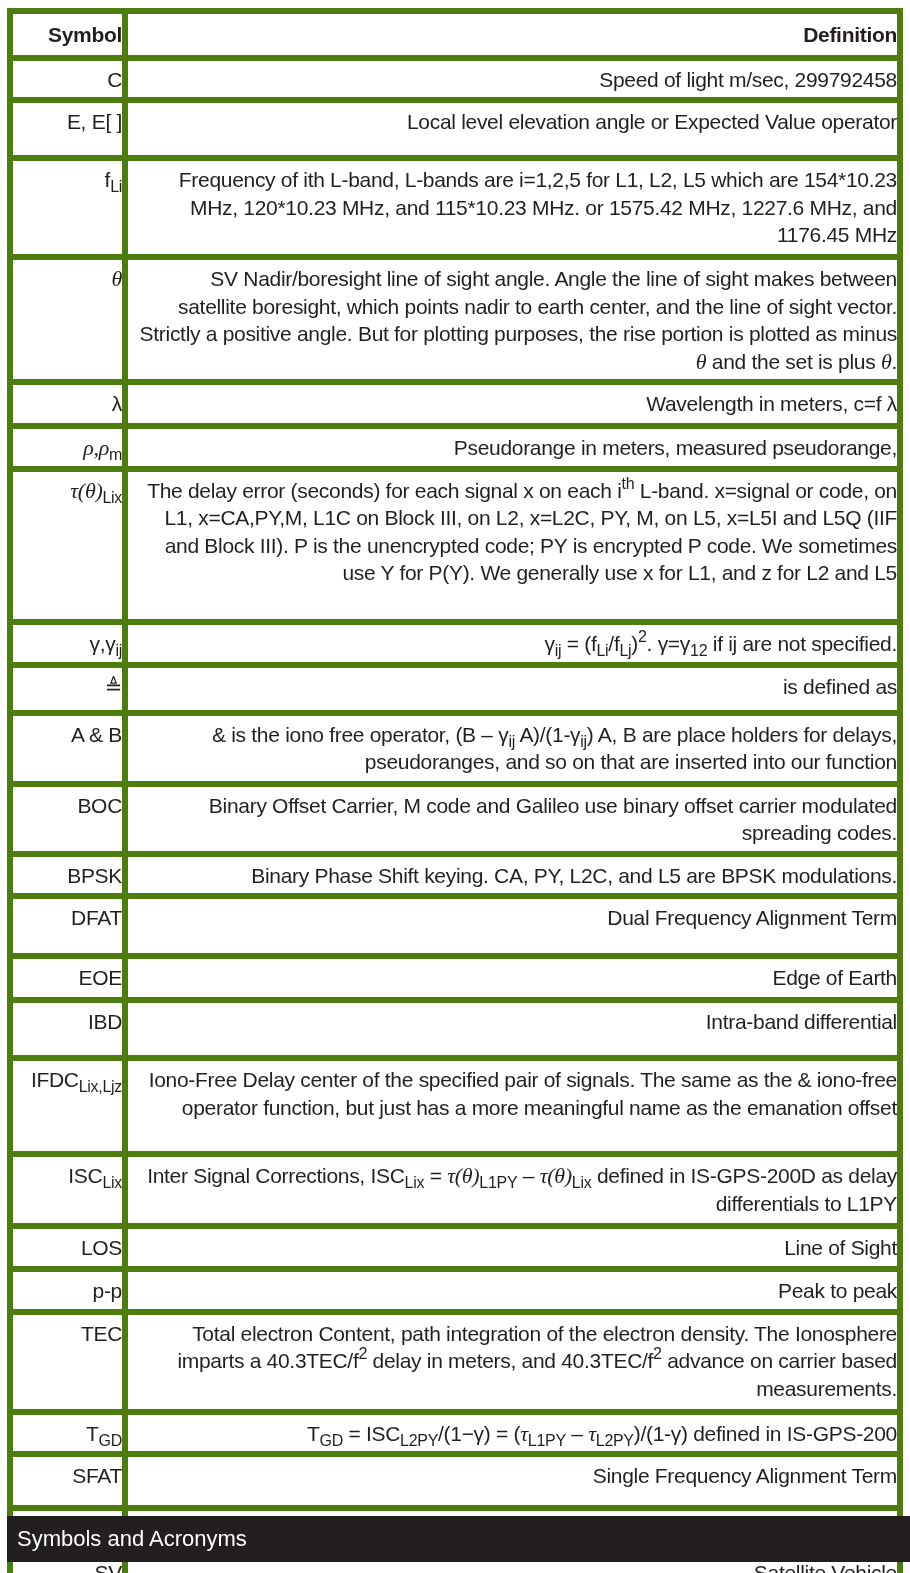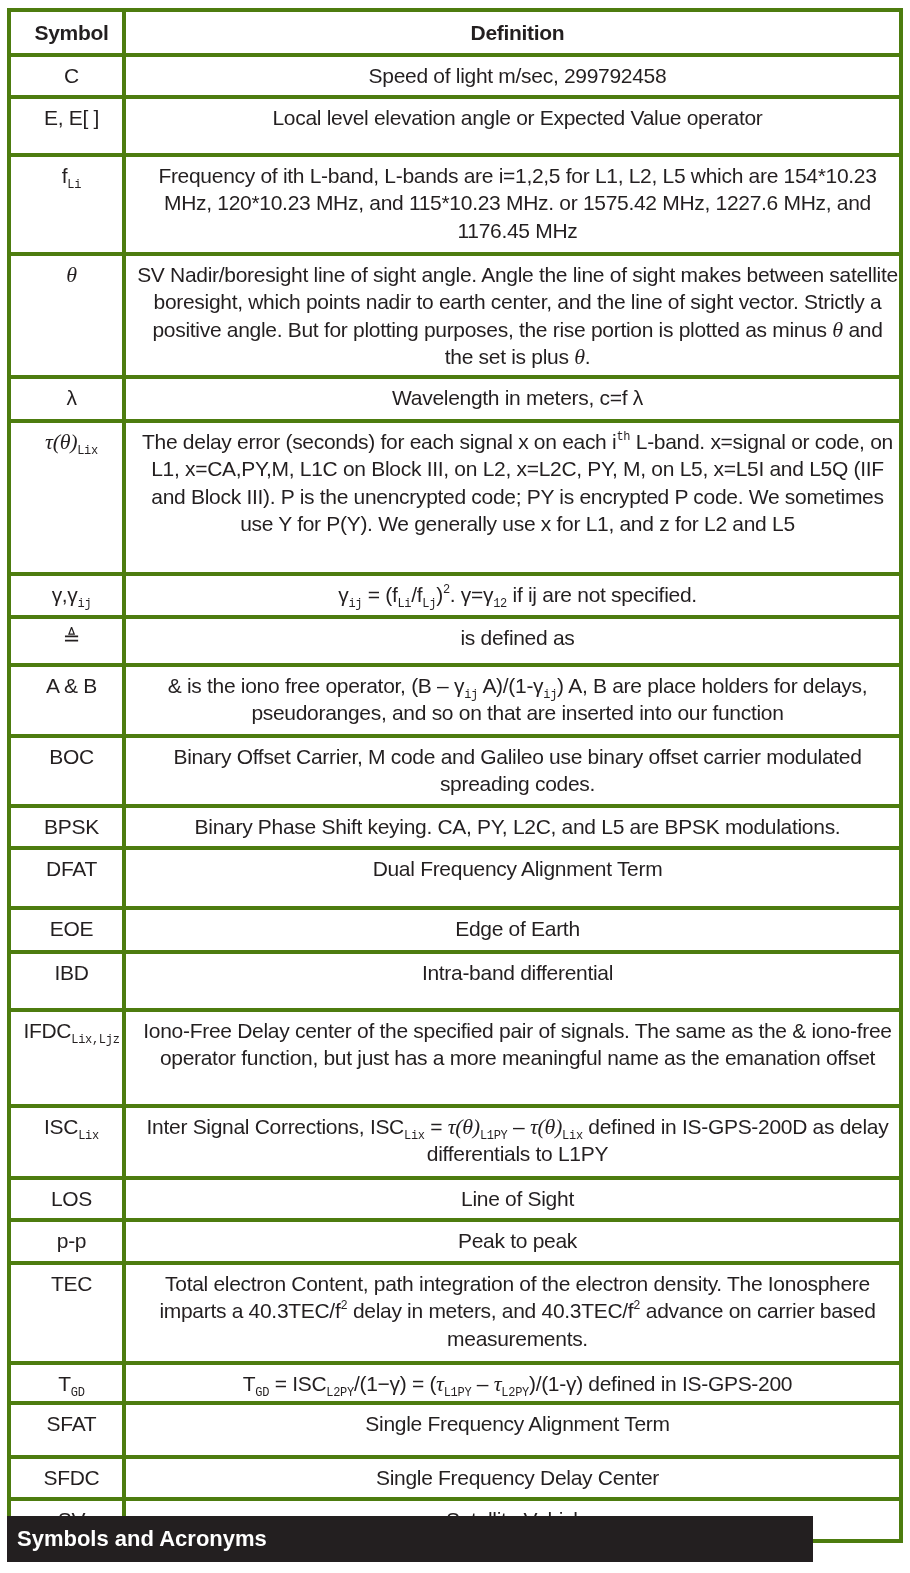--- a/index.html
+++ b/index.html
@@ -1,31 +1,31 @@
 <!DOCTYPE html>
 <html><head>
 <meta charset="utf-8">
 <style>
   html, body { margin: 0; padding: 0; background: #ffffff; }
   body { width: 910px; height: 1573px; position: relative; overflow: hidden;
          font-family: "Liberation Sans", sans-serif; color: #231f20; }
   .tbl { position: absolute; left: 7px; top: 8px; width: 896px;
          border-collapse: collapse; table-layout: fixed; }
-  .tbl td, .tbl th { border: 4px solid #4d7c0f; vertical-align: top;
+  .tbl td, .tbl th { border: 6px solid #4d7c0f; vertical-align: top;
          padding: 5px 0 4px 10px; font-size: 21px; line-height: 27.5px;
-         text-align: center; font-weight: normal; letter-spacing: -0.3px; }
+         text-align: right; font-weight: normal; letter-spacing: -0.3px; }
   .tbl col.sym { width: 115px; }
   .tbl th { font-weight: bold; padding-top: 7px; padding-bottom: 6px; }
   .tbl td.symbol { white-space: nowrap; }
   .ital { font-style: italic; font-family: "Liberation Serif", serif; font-size: 22px; }
-  sub, sup { font-size: 12px; line-height: 0; font-family: Liberation Mono, monospace; }
+  sub, sup { font-size: 16px; line-height: 0; }
   sub { vertical-align: -5px; }
   sup { vertical-align: 9px; }
-  .caption { position: absolute; left: 7px; top: 1516px; width: 806px; height: 46px;
-             background: #231f20; color: #ffffff; font-weight: bold; font-size: 22px;
+  .caption { position: absolute; left: 7px; top: 1516px; width: 904px; height: 46px;
+             background: #231f20; color: #ffffff; font-weight: normal; font-size: 22px;
              line-height: 46px; padding-left: 10px; box-sizing: border-box; }
 </style>
 </head>
 <body>
 
 <table class="tbl">
   <colgroup>
       <col class="sym">
       <col>
     </colgroup>
@@ -53,20 +53,24 @@
   <tr style="height:123px">
     <td class="symbol"><span class="ital">θ</span></td>
     <td><span>SV Nadir/boresight line of sight angle.  Angle the line of sight makes between satellite boresight, which points nadir to earth center, and the line of sight vector. Strictly a positive angle. But for plotting purposes, the rise portion is plotted as minus </span><span class="ital">θ</span><span> and the set is plus </span><span class="ital">θ</span><span>.</span></td>
   </tr>
 
   <tr style="height:44px">
     <td class="symbol">λ</td>
     <td>Wavelength in meters, c=f λ</td>
   </tr>
 
+  <tr style="height:42px">
+    <td class="symbol"><span class="ital">ρ,ρ</span><sub>m</sub></td>
+    <td>Pseudorange in meters, measured pseudorange,</td>
+  </tr>
 
   <tr style="height:153px">
     <td class="symbol"><span class="ital">τ(θ)</span><sub>Lix</sub></td>
     <td><span>The delay error (seconds) for each signal x on each i</span><sup>th</sup><span> L-band.  x=signal or code, on L1, x=CA,PY,M, L1C on Block III, on L2, x=L2C, PY, M, on L5, x=L5I and L5Q (IIF and Block III). P is the unencrypted code; PY is encrypted P code. We sometimes use Y for P(Y).   We generally use x for L1, and z for L2 and L5</span></td>
   </tr>
 
   <tr style="height:43px">
     <td class="symbol"><span>γ,γ</span><sub>ij</sub></td>
     <td><span>γ</span><sub>ij</sub><span> = (f</span><sub>Li</sub><span>/f</span><sub>Lj</sub><span>)</span><sup>2</sup><span>.  γ=γ</span><sub>12</sub><span> if ij are not specified.</span></td>
   </tr>

